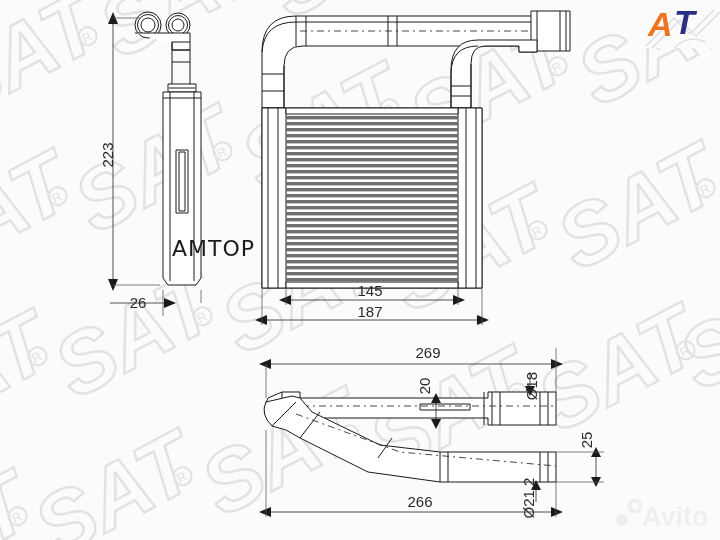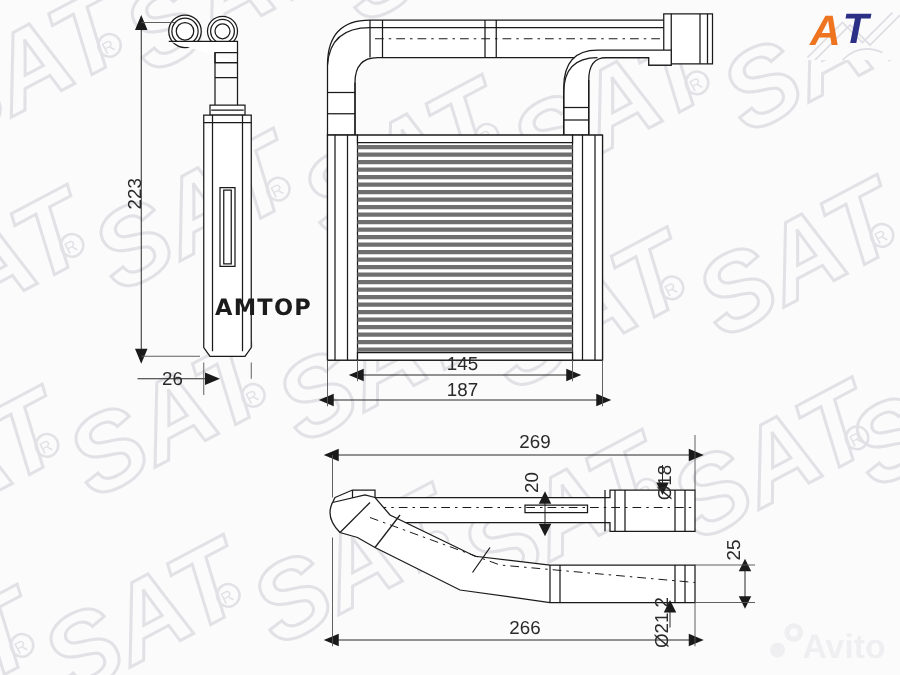--- a/index.html
+++ b/index.html
@@ -20,21 +20,21 @@
     background:#fbfbfc;z-index:5;overflow:hidden;
   }
   
   .avito{
     position:absolute;right:4px;bottom:4px;width:108px;height:56px;z-index:4;
     opacity:.55;
   }
   .amtop{
     position:absolute;left:172px;top:236px;z-index:4;
     font-family:"DejaVu Sans", sans-serif;
-    font-weight:bold;font-size:18px;letter-spacing:1px;color:#1b1b1b;
+    font-weight:normal;font-size:22px;letter-spacing:1px;color:#1b1b1b;
   }
   text{font-family:"Liberation Sans", sans-serif;}
 </style>
 </head>
 <body>
 
 <div id="stage">
 
   <svg class="layer" id="wm" viewBox="0 0 720 540">
     <defs>

